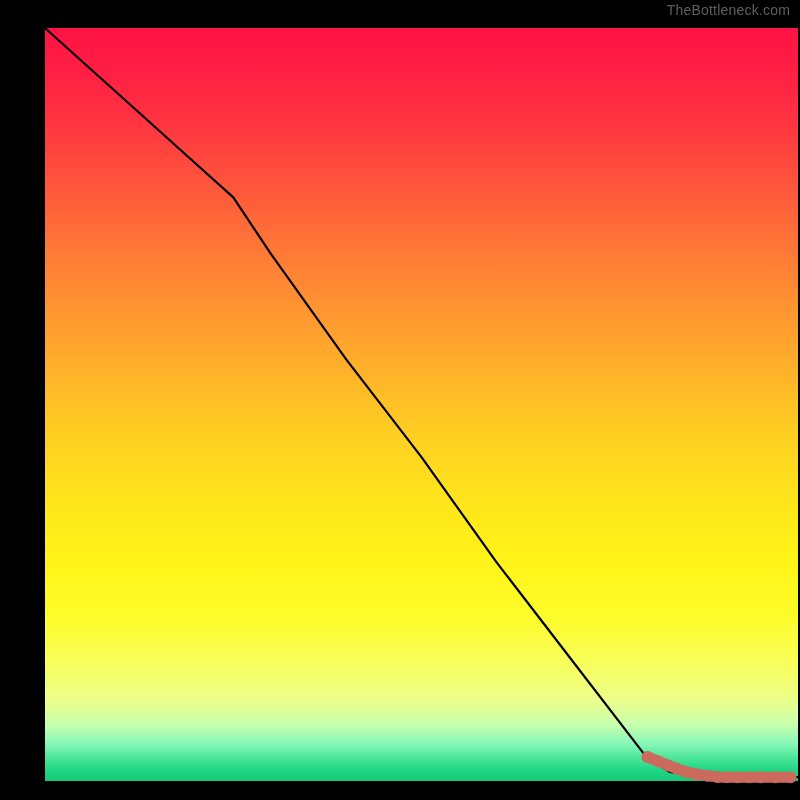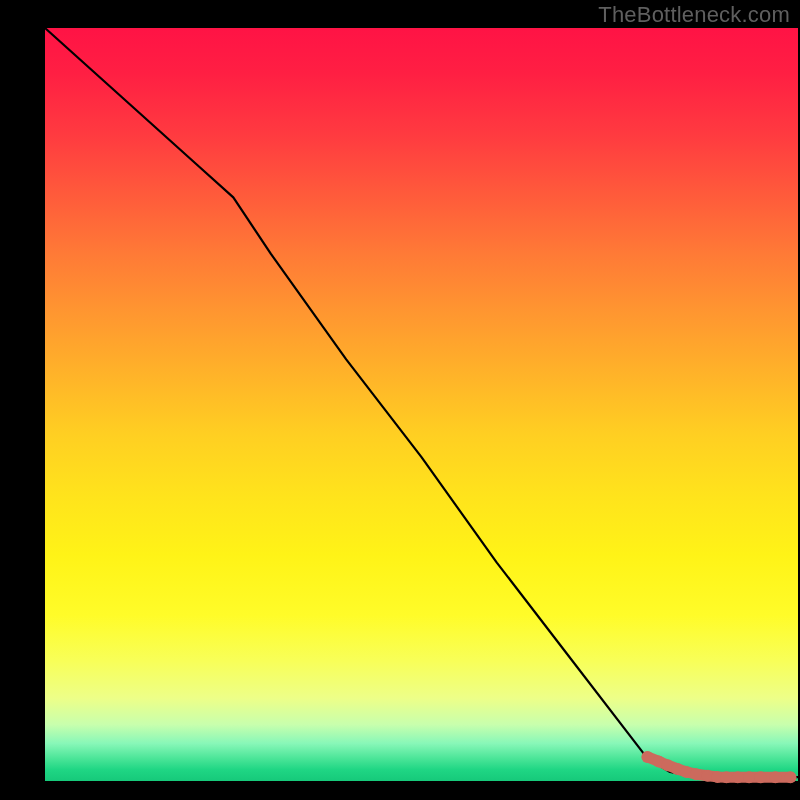--- a/index.html
+++ b/index.html
@@ -15,21 +15,21 @@
     position: relative;
     width: 800px;
     height: 800px;
     background: #000;
   }
   .watermark {
     position: absolute;
     top: 2px;
     right: 10px;
     color: #5f5f5f;
-    font-size: 22px;
+    font-size: 14px;
     font-weight: 500;
     letter-spacing: 0.2px;
   }
   .plot {
     position: absolute;
     left: 45px;
     top: 28px;
     width: 753px;
     height: 753px;
     

